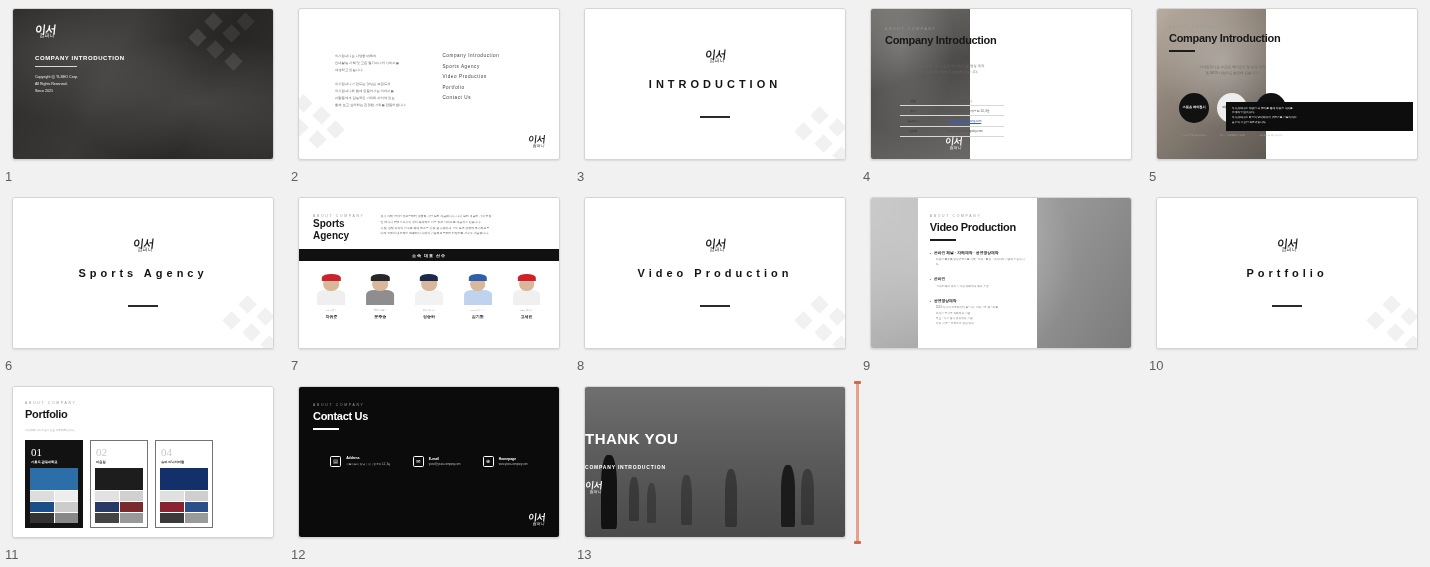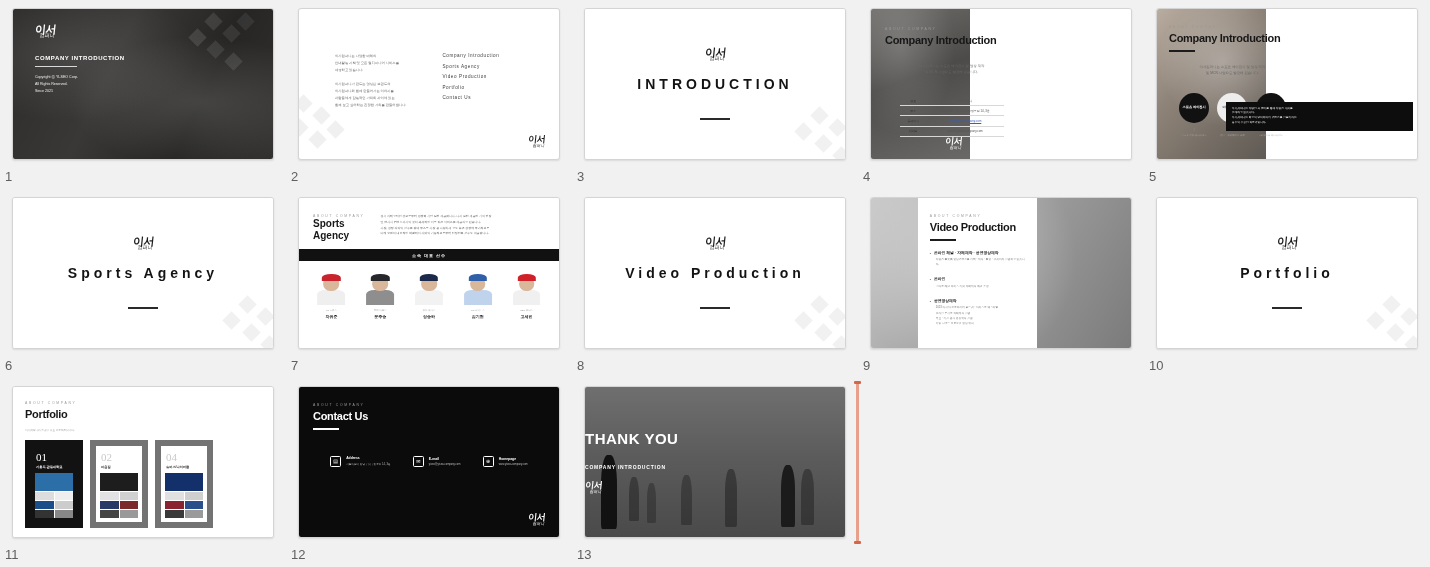--- a/index.html
+++ b/index.html
@@ -30,21 +30,21 @@
   .logo.white { color: #fff; }
   .logo.sm .l1 { font-size: 9px; } .logo.sm .l2 { font-size: 4px; }
 
   
   .diamonds { position: absolute; pointer-events: none; opacity: .5; }
   .diamonds i { position: absolute; width: 13px; height: 13px; background: #e3e3e3; transform: rotate(45deg); display: block; }
 
   
   .divider { width: 100%; height: 100%; display: flex; flex-direction: column; align-items: center; justify-content: center; background: #fff; }
   .divider .logo { margin-bottom: 14px; }
-  .divider .dtitle { font-size: 14px; font-weight: 700; letter-spacing: 4px; color: #131313; }
+  .divider .dtitle { font-size: 11px; font-weight: 700; letter-spacing: 4px; color: #131313; }
   .divider .rule { width: 30px; height: 2px; background: #2a2a2a; margin-top: 26px; }
 
   
   .photo { position: absolute; inset: 0; }
   .ph-dark { background:
      radial-gradient(ellipse at 22% 30%, rgba(255,255,255,.10), transparent 45%),
      radial-gradient(ellipse at 72% 62%, rgba(255,255,255,.14), transparent 50%),
      linear-gradient(115deg, #2c2b2a 0%, #3a3837 38%, #262524 70%, #333130 100%); }
   .ph-office { background:
      radial-gradient(ellipse at 30% 25%, rgba(255,255,255,.18), transparent 55%),
@@ -122,21 +122,21 @@
   .s9 { position: absolute; inset: 0; }
   .s9 .panel { position: absolute; left: 18%; top: 0; width: 46%; height: 100%; background: #fff; padding: 16px 12px; }
   .s9 .bl { margin-top: 9px; }
   .s9 .bl .h { font-size: 3.8px; font-weight: 700; color: #1c1c1c; }
   .s9 .bl .h::before { content: "▪"; font-size: 3px; margin-right: 3px; }
   .s9 .bl .s { font-size: 2.7px; color: #777; margin-top: 2.5px; padding-left: 6px; line-height: 1.9; }
 
   
   .s11 { position: absolute; inset: 0; background: #fff; padding: 14px 12px; }
   .p-cards { display: flex; gap: 7px; margin-top: 8px; }
-  .p-card { width: 58px; height: 88px; border: 6px solid #737373; display: flex; flex-direction: column; }
+  .p-card { width: 58px; height: 88px; border: 1px solid #737373; display: flex; flex-direction: column; }
   .p-card.dark { background: #121212; border-color: #121212; }
   .p-card .pn { font-size: 11px; font-weight: 300; padding: 5px 0 0 5px; font-family: "Liberation Serif", serif; }
   .p-card .pt { font-size: 3.2px; font-weight: 700; padding: 2px 0 4px 5px; }
   .p-card.dark .pn, .p-card.dark .pt { color: #fff; }
   .p-card.light .pn { color: #c9c9c9; } .p-card.light .pt { color: #2a2a2a; }
   .p-shot { flex: 1; margin: 0 4px 4px; background: #fff; display: flex; flex-direction: column; gap: 1px; }
   .p-hero { height: 40%; }
   .p-rows { flex: 1; display: flex; flex-direction: column; gap: 1px; }
   .p-rows span { flex: 1; display: flex; gap: 1px; }
   .p-rows span i { flex: 1; display: block; }

